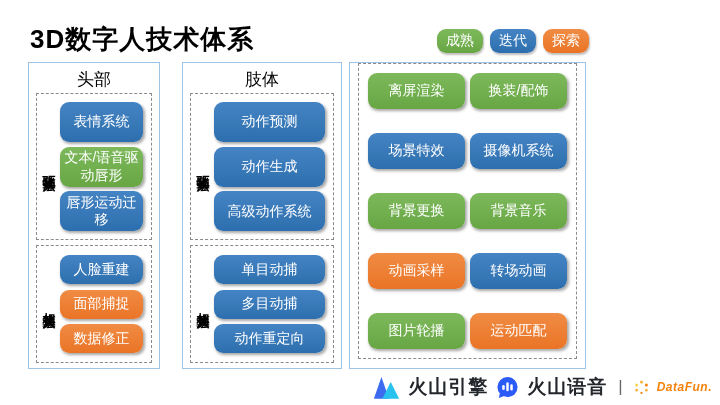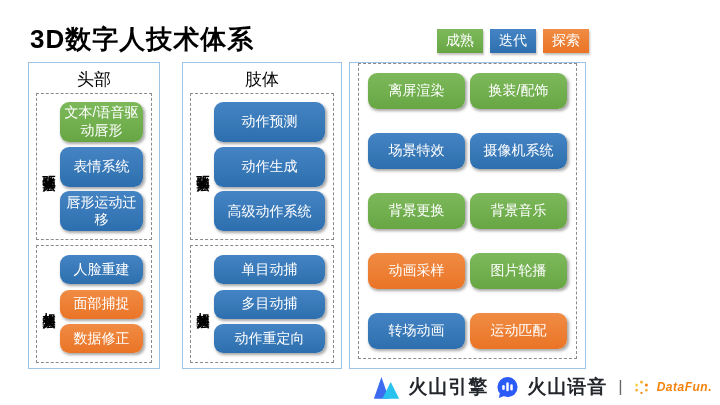--- a/index.html
+++ b/index.html
@@ -15,21 +15,21 @@
   .title {
     position: absolute; left: 30px; top: 22px;
     font-size: 26px; font-weight: bold; color: #000;
     letter-spacing: 1px;
   }
 
   
   .legend { position: absolute; top: 29px; right: 131px; display: flex; gap: 7px; }
   .chip {
     min-width: 42px; height: 24px; padding: 0 9px;
-    border-radius: 0; color: #fff; font-size: 14px;
+    border-radius: 9px; color: #fff; font-size: 14px;
     display: flex; align-items: center; justify-content: center;
     box-shadow: 1px 1.5px 2px rgba(0,0,0,.25);
   }
 
   
   .columns { position: absolute; left: 28px; top: 62px; display: flex; }
   .panel {
     border: 1px solid #9DC3E6; background: #fff; height: 307px;
     display: flex; flex-direction: column;
   }
@@ -108,22 +108,22 @@
     <div class="chip exploring">探索</div>
   </div>
 
   <div class="columns">
 
     <div class="panel col-head">
       <div class="panel-header">头部</div>
       <div class="group g1">
         <div class="vlabel">驱动算法</div>
         <div class="boxes">
+          <div class="box iterating">表情系统</div>
           <div class="box mature">文本/语音驱动唇形</div>
-          <div class="box iterating">表情系统</div>
           <div class="box iterating">唇形运动迁移</div>
         </div>
       </div>
       <div class="group g2">
         <div class="vlabel">相关算法</div>
         <div class="boxes">
           <div class="box iterating">人脸重建</div>
           <div class="box exploring">面部捕捉</div>
           <div class="box exploring">数据修正</div>
         </div>
@@ -152,22 +152,22 @@
 
     <div class="panel col-engine">
       <div class="engine-group" style="margin-bottom:9px;">
         <div class="box mature">离屏渲染</div>
         <div class="box mature">换装/配饰</div>
         <div class="box iterating">场景特效</div>
         <div class="box iterating">摄像机系统</div>
         <div class="box mature">背景更换</div>
         <div class="box mature">背景音乐</div>
         <div class="box exploring">动画采样</div>
+        <div class="box iterating">转场动画</div>
         <div class="box mature">图片轮播</div>
-        <div class="box iterating">转场动画</div>
         <div class="box exploring">运动匹配</div>
       </div>
     </div>
 
   </div>
 
   <div class="footer">
     <span class="icon">
       <svg width="27" height="24" viewBox="0 0 32 28">
         <polygon points="10,2 19,28 1,28" fill="#3C6BF0"></polygon>

